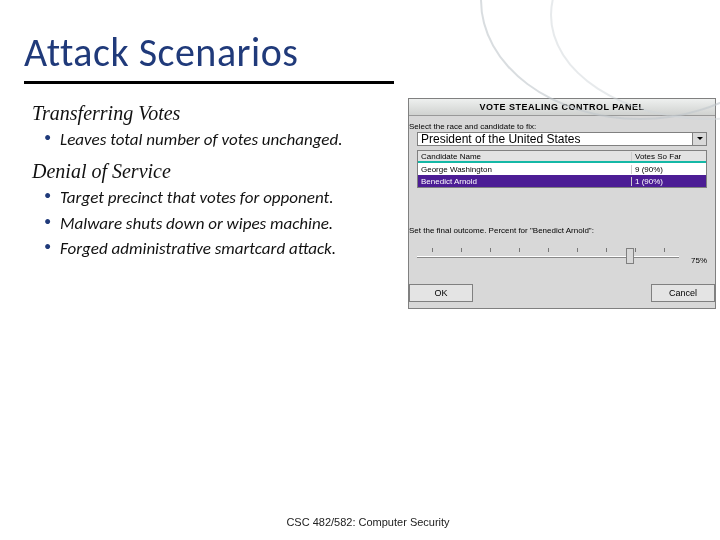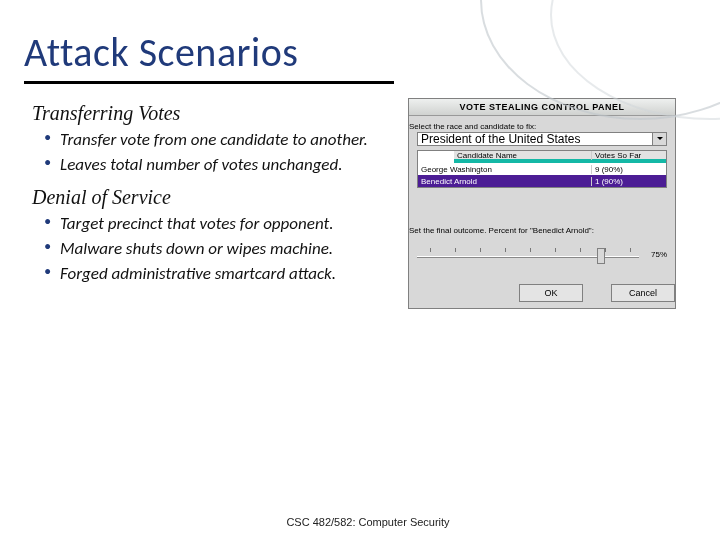--- a/index.html
+++ b/index.html
@@ -81,21 +81,21 @@
     left: 8px;
     width: 100%;
     text-align: center;
     font-family: Arial, sans-serif;
     font-size: 11px;
     color: #222;
   }
 
   
   .panel-wrap {
-    width: 268px;
+    width: 308px;
     margin-left: 22px;
     margin-top: 6px;
   }
   .panel {
     background: #d8d8d8;
     border: 1px solid #808080;
     font-family: Tahoma, Arial, sans-serif;
     font-size: 9px;
     color: #000;
     padding-bottom: 6px;
@@ -143,22 +143,21 @@
     border: 1px solid #808080;
     font-size: 8px;
   }
   .table .row {
     display: flex;
     height: 12px;
     align-items: center;
   }
   .table .hdr {
     background: #e2e2e2;
-    border-bottom: 4px solid #14b8a6;
-    margin-left: 36px;
+    border-bottom: 2px solid #14b8a6;
   }
   .table .c1 { flex: 1; padding-left: 3px; border-right:1px solid #ccc;}
   .table .c2 { width: 74px; padding-left: 3px; }
   .table .sel { background: #4c1d95; color: #fff; }
   .slider-wrap {
     margin: 10px 8px 4px 8px;
   }
   .slider-track {
     position: relative;
     height: 26px;
@@ -174,35 +173,35 @@
   .slider-thumb {
     position: absolute;
     top: 0;
     left: 72%;
     width: 8px; height: 16px;
     background: #d8d8d8;
     border: 1px solid #808080;
   }
   .slider-val {
     position: absolute;
-    top: 2px; right: 0;
+    top: 8px; right: 0;
     font-size: 8px;
     text-align: right;
   }
   .slider-ticks {
     margin-top: 12px;
     height: 6px;
     position: relative;
   }
   .slider-ticks span{
     position:absolute;top:0;width:1px;height:4px;background:#777;
   }
   .btnrow {
     display: flex;
-    justify-content: flex-end;
+    justify-content: space-between;
     gap: 28px;
     margin-top: 10px;
   }
   .btn {
     width: 64px;
     height: 18px;
     background: #e4e4e4;
     border: 1px solid #808080;
     font-size: 9px;
     text-align: center;
@@ -215,21 +214,20 @@
 <div class="deco"></div>
 <div class="deco2"></div>
 
 <h1 class="title">Attack Scenarios</h1>
 <div class="title-underline"></div>
 
 <div class="content">
   <div class="left">
     <div class="section-head">Transferring Votes</div>
     <ul class="bullets">
-      <li>Transfer vote from one candidate to another.</li>
       <li>Leaves total number of votes unchanged.</li>
     </ul>
     <div class="section-head">Denial of Service</div>
     <ul class="bullets">
       <li>Target precinct that votes for opponent.</li>
       <li>Malware shuts down or wipes machine.</li>
       <li>Forged administrative smartcard attack.</li>
     </ul>
   </div>
 

